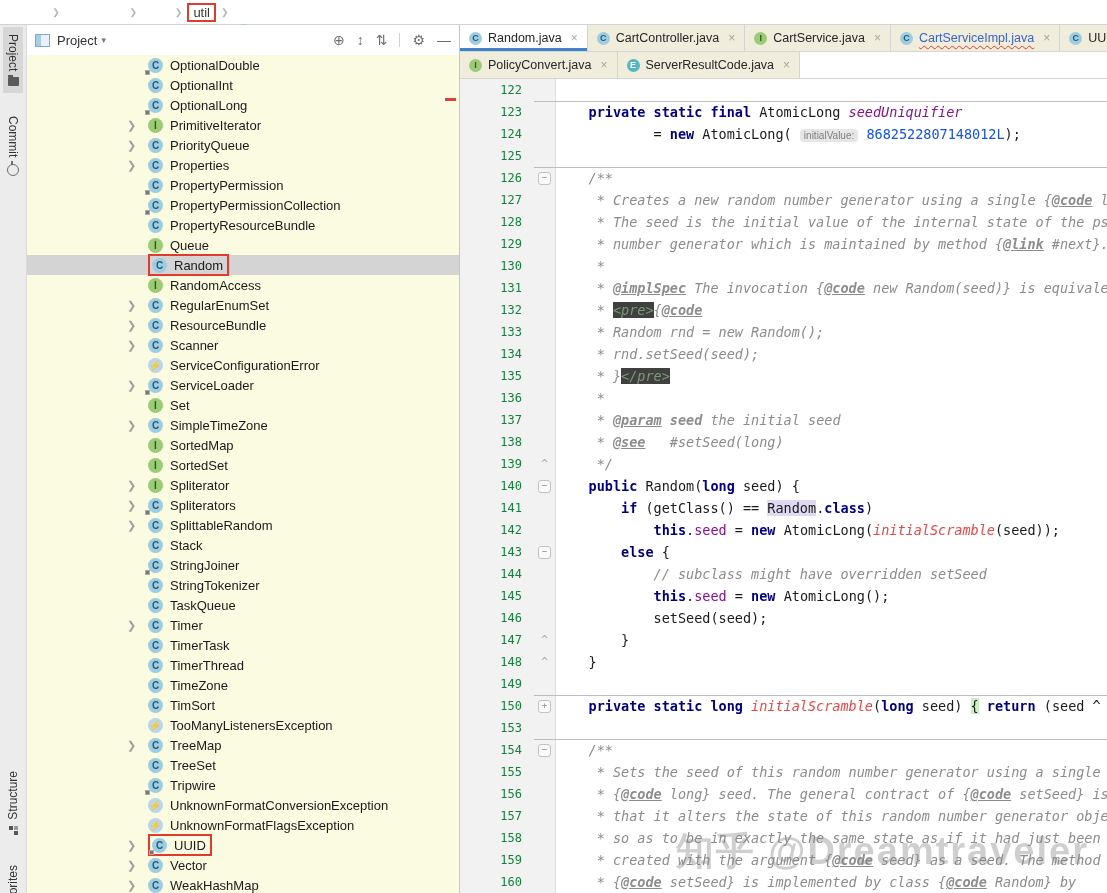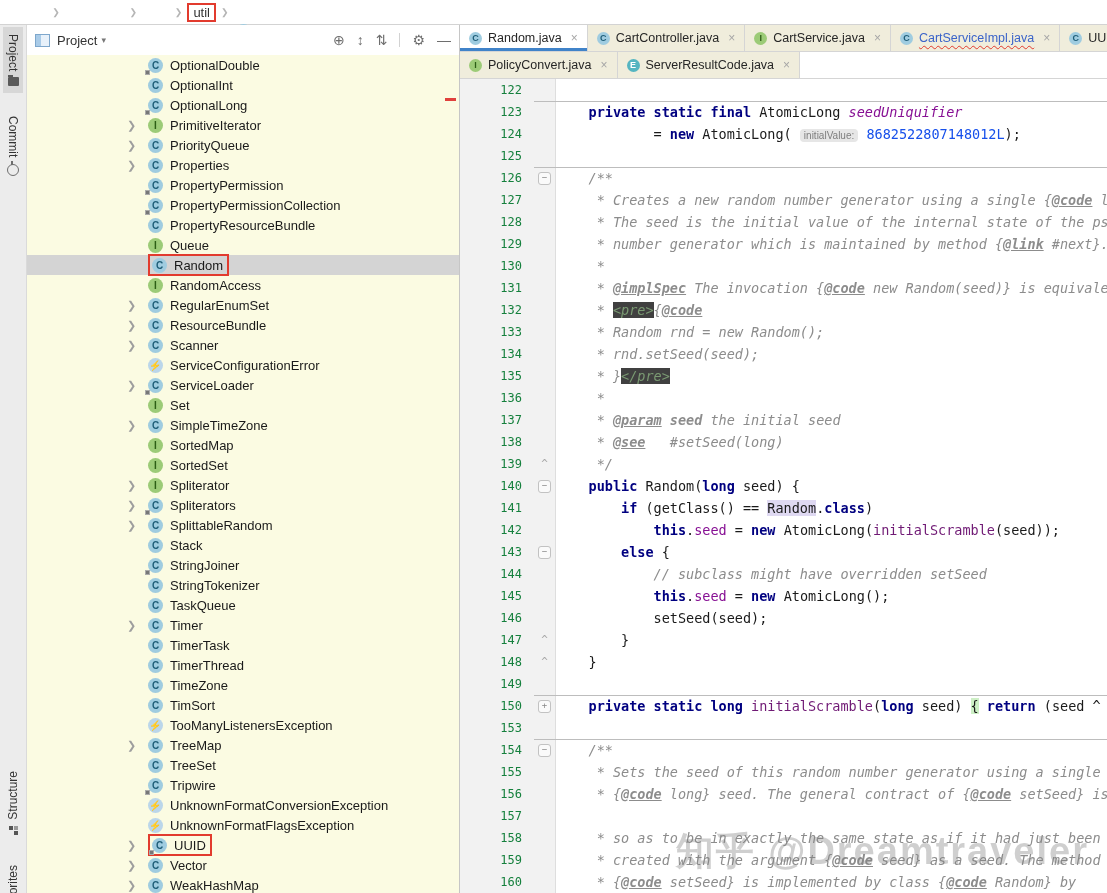--- a/index.html
+++ b/index.html
@@ -95,21 +95,21 @@
   .tk-num{color:#1750EB;}
   .tk-fld{color:#871094;font-style:italic;}
   .tk-fld2{color:#871094;}
   .tk-doc{color:#8C8C8C;font-style:italic;}
   .tk-docb{color:#8C8C8C;font-style:italic;font-weight:bold;}
   .tk-tag{color:#8C8C8C;font-style:italic;font-weight:bold;text-decoration:underline;}
   .tk-docg{color:#7A9A72;font-style:italic;background:#404040;}
   .tk-cmt{color:#8C8C8C;font-style:italic;}
   .tk-hint{background:#E6E6E6;color:#7E7E7E;font-family:"Liberation Sans",sans-serif;
       font-size:10px;border-radius:4px;padding:1px 4px;font-style:normal;}
-  .tk-ital{color:#701a75;}
+  .tk-ital{color:#ef4444;font-style:italic;}
   .tk-hl{color:#1A1A1A;background:#DFD9F2;}
   .tk-foldg{color:#1A1A1A;background:#CDEFC5;}
 
   .watermark{position:absolute;right:18px;bottom:16px;font-size:38px;font-weight:bold;
       color:rgba(130,130,130,0.38);letter-spacing:2px;pointer-events:none;white-space:nowrap;}
 </style>
 </head>
 <body>
 
 <div class="app">
@@ -690,20 +690,21 @@
             <span class="src"><span class="tk-pl">     </span><span class="tk-doc">* Sets the seed of this random number generator using a single</span></span>
           </div>
           <div class="code-line">
             <span class="ln">156</span>
             <span class="fold"></span>
             <span class="src"><span class="tk-pl">     </span><span class="tk-doc">* {</span><span class="tk-tag">@code</span><span class="tk-doc"> long} seed. The general contract of {</span><span class="tk-tag">@code</span><span class="tk-doc"> setSeed} is</span></span>
           </div>
           <div class="code-line">
             <span class="ln">157</span>
             <span class="fold"></span>
+            <span class="src"><span class="tk-pl">     </span><span class="tk-doc">* that it alters the state of this random number generator obje</span></span>
           </div>
           <div class="code-line">
             <span class="ln">158</span>
             <span class="fold"></span>
             <span class="src"><span class="tk-pl">     </span><span class="tk-doc">* so as to be in exactly the same state as if it had just been</span></span>
           </div>
           <div class="code-line">
             <span class="ln">159</span>
             <span class="fold"></span>
             <span class="src"><span class="tk-pl">     </span><span class="tk-doc">* created with the argument {</span><span class="tk-tag">@code</span><span class="tk-doc"> seed} as a seed. The method</span></span>

